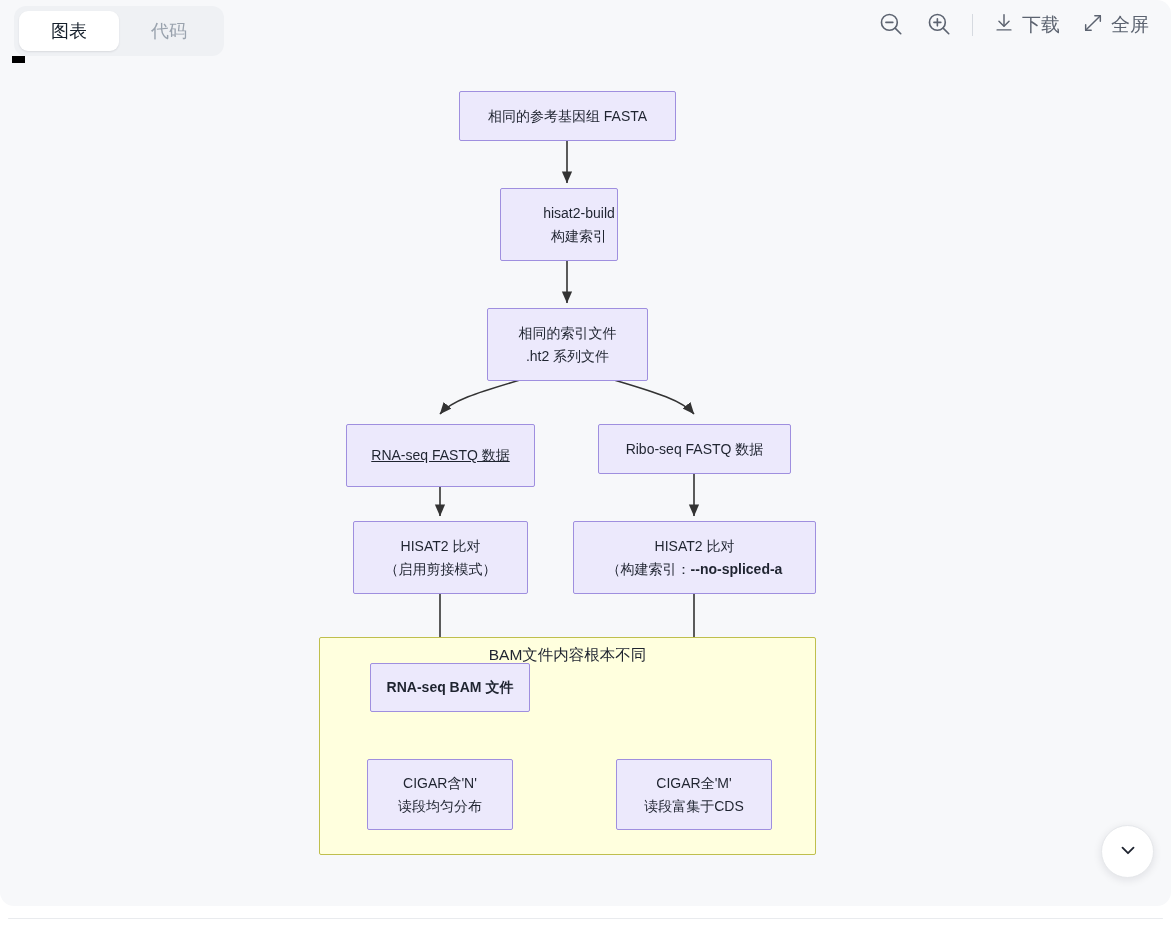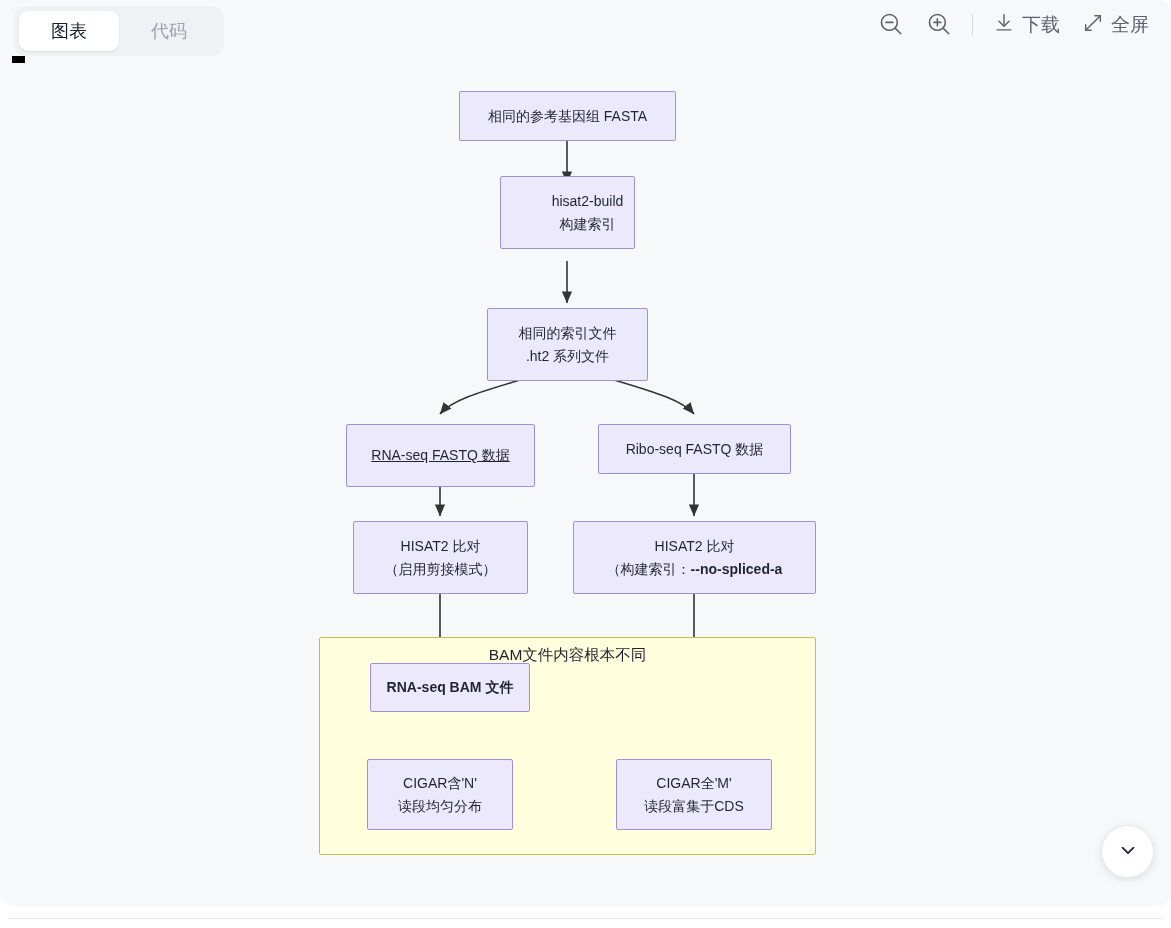--- a/index.html
+++ b/index.html
@@ -192,21 +192,21 @@
       </svg>
 
       <div class="subgraph" style="left:319px; top:637px; width:497px; height:218px;">
         <div class="subgraph-title">BAM文件内容根本不同</div>
       </div>
 
       <div class="node" style="left:459px; top:91px; width:217px; height:50px;">
         <span>相同的参考基因组 FASTA</span>
       </div>
 
-      <div class="node" style="left:500px; top:176px; width:135px; height:73px;padding-left:40px;">
+      <div class="node" style="left:500px; top:188px; width:118px; height:73px;padding-left:40px;">
         <span>hisat2-build</span>
         <span class="line2">构建索引</span>
       </div>
 
       <div class="node" style="left:487px; top:308px; width:161px; height:73px;">
         <span>相同的索引文件</span>
         <span class="line2">.ht2 系列文件</span>
       </div>
 
       <div class="node" style="left:346px; top:424px; width:189px; height:63px;text-decoration:underline;">

